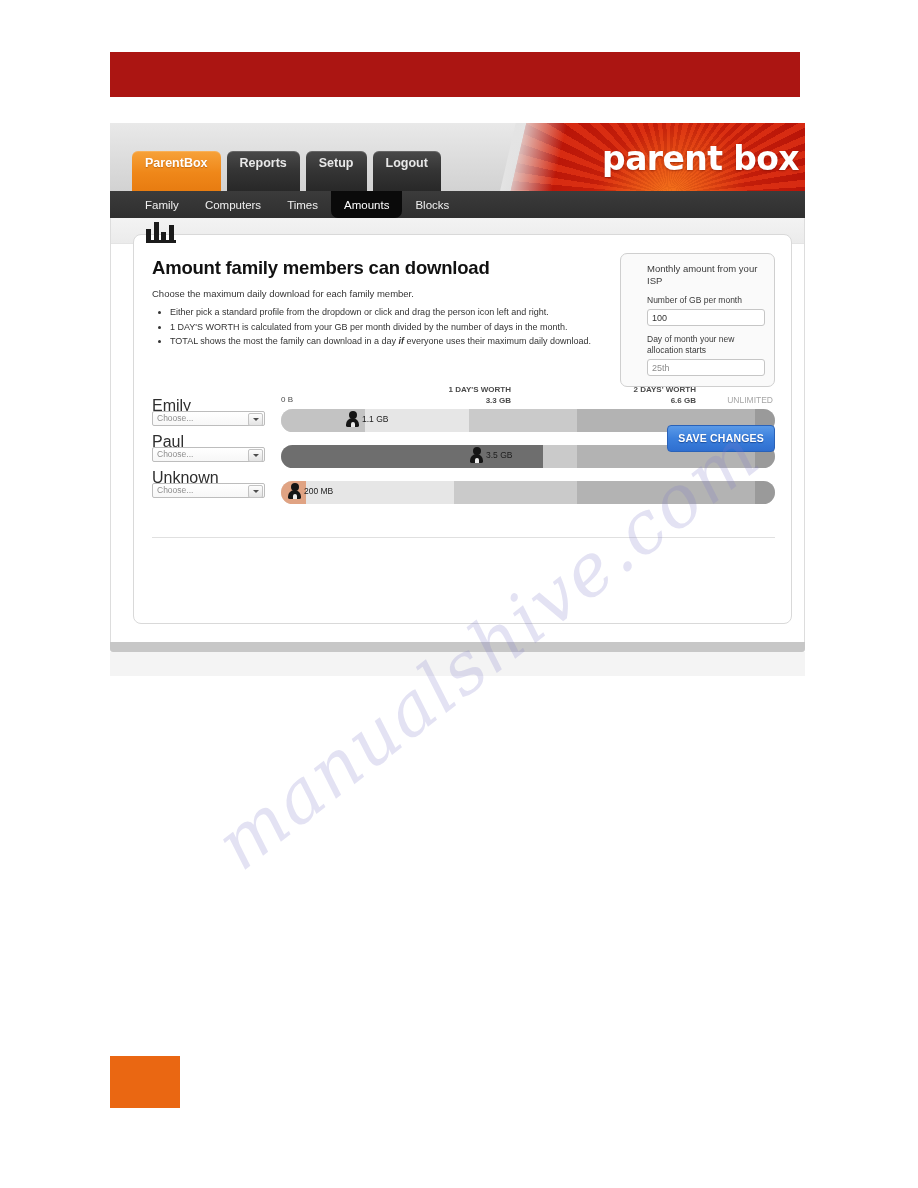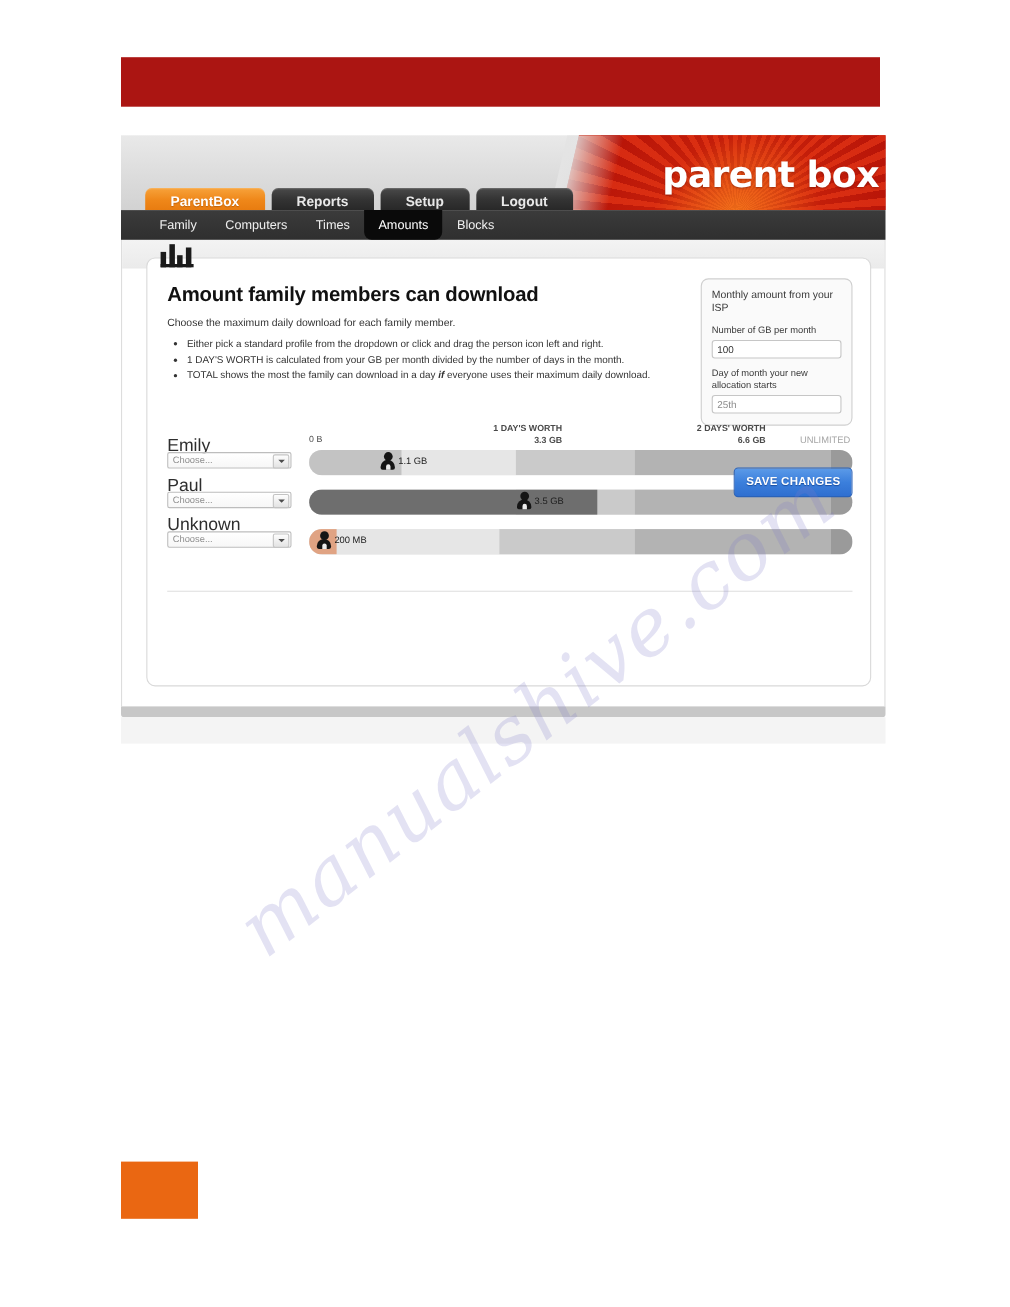--- a/index.html
+++ b/index.html
@@ -106,23 +106,23 @@
   .tabs-primary {
     position: absolute;
     left: 22px;
     bottom: 0;
     display: flex;
     align-items: flex-end;
     gap: 6px;
     z-index: 4;
   }
   .tab-p {
-    height: 20px;
+    height: 40px;
     line-height: 25px;
-    padding: 0 23px;
+    padding: 0 13px;
     border-radius: 6px 6px 0 0;
     font-size: 12.5px;
     font-weight: bold;
     color: #e8e8e8;
     background: linear-gradient(180deg, #4a4a4a 0%, #343434 50%, #282828 100%);
     box-shadow: inset 0 1px 0 rgba(255,255,255,.16);
     white-space: nowrap;
   }
   .tab-p.active {
     color: #ffffff;
@@ -231,21 +231,21 @@
     line-height: 14.5px;
   }
   ul.bullets li em { font-style: italic; font-weight: bold; }
 
   
   .isp-box {
     position: absolute;
     right: 16px;
     top: 18px;
     width: 118px;
-    padding: 9px 9px 10px 9px;
+    padding: 9px 9px 10px 26px;
     border: 1px solid #cfcfcf;
     border-radius: 7px;
     background: #fafafa;
   }
   .isp-title {
     font-size: 9.5px;
     color: #3a3a3a;
     line-height: 12px;
     margin-bottom: 8px;
   }

